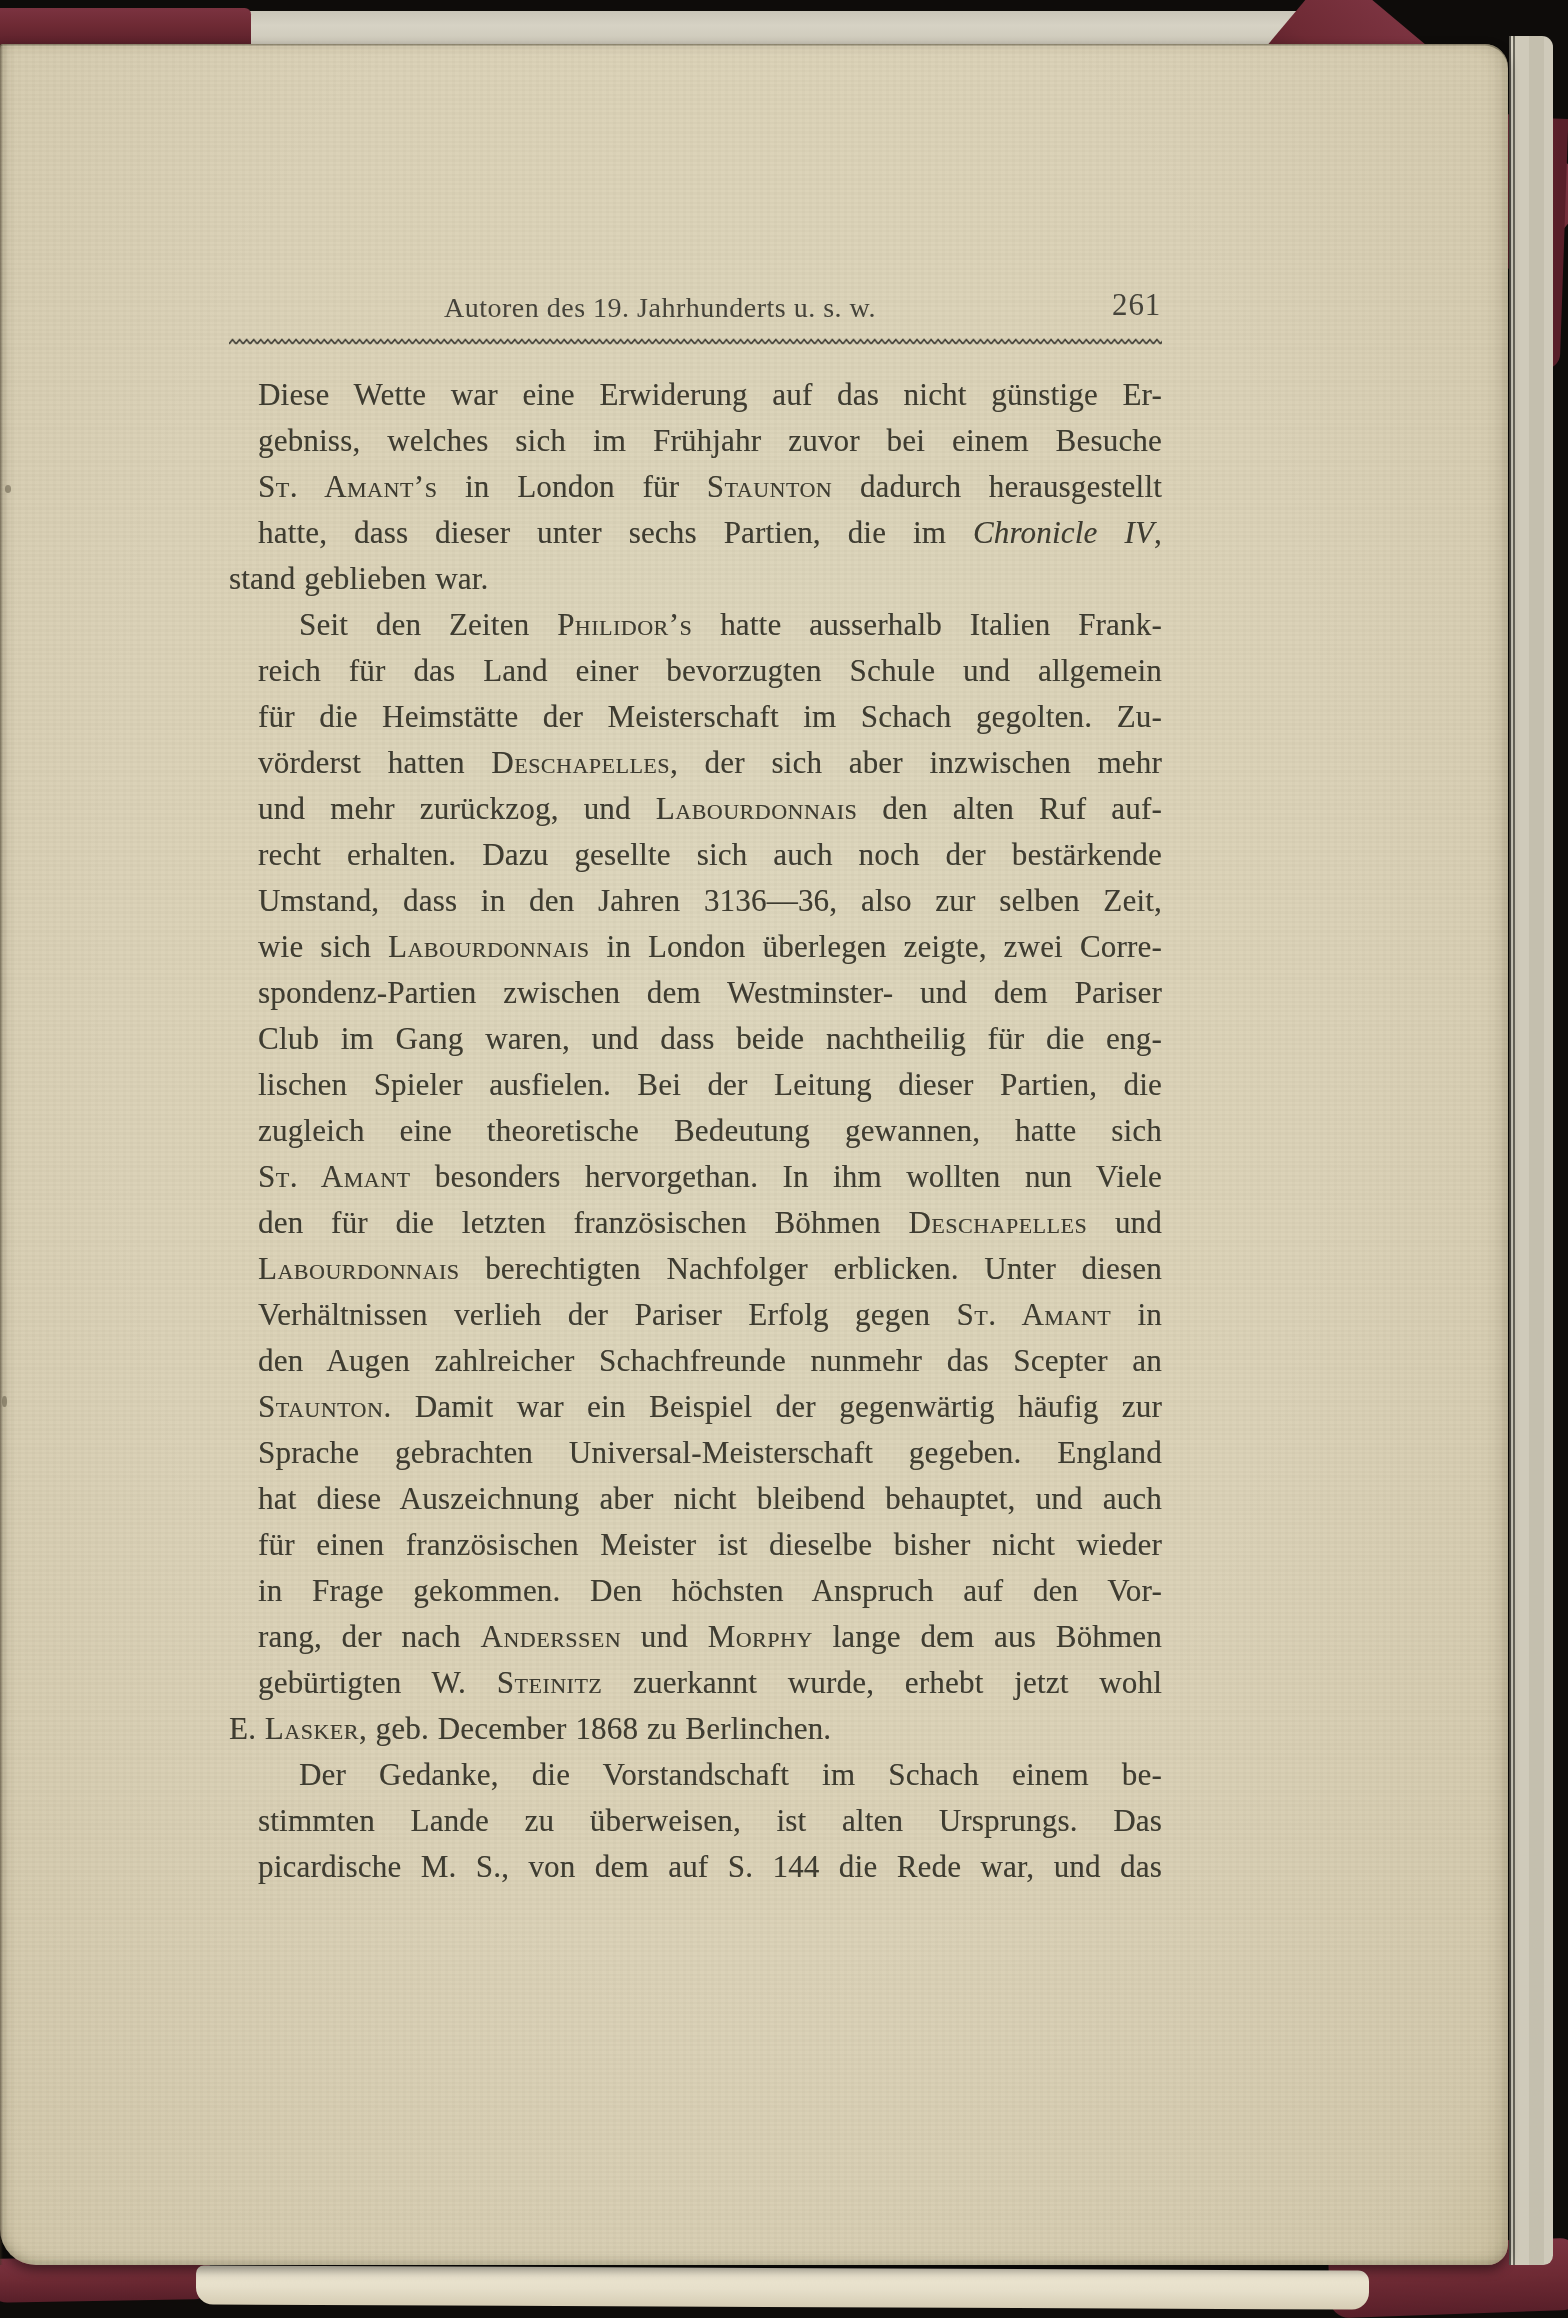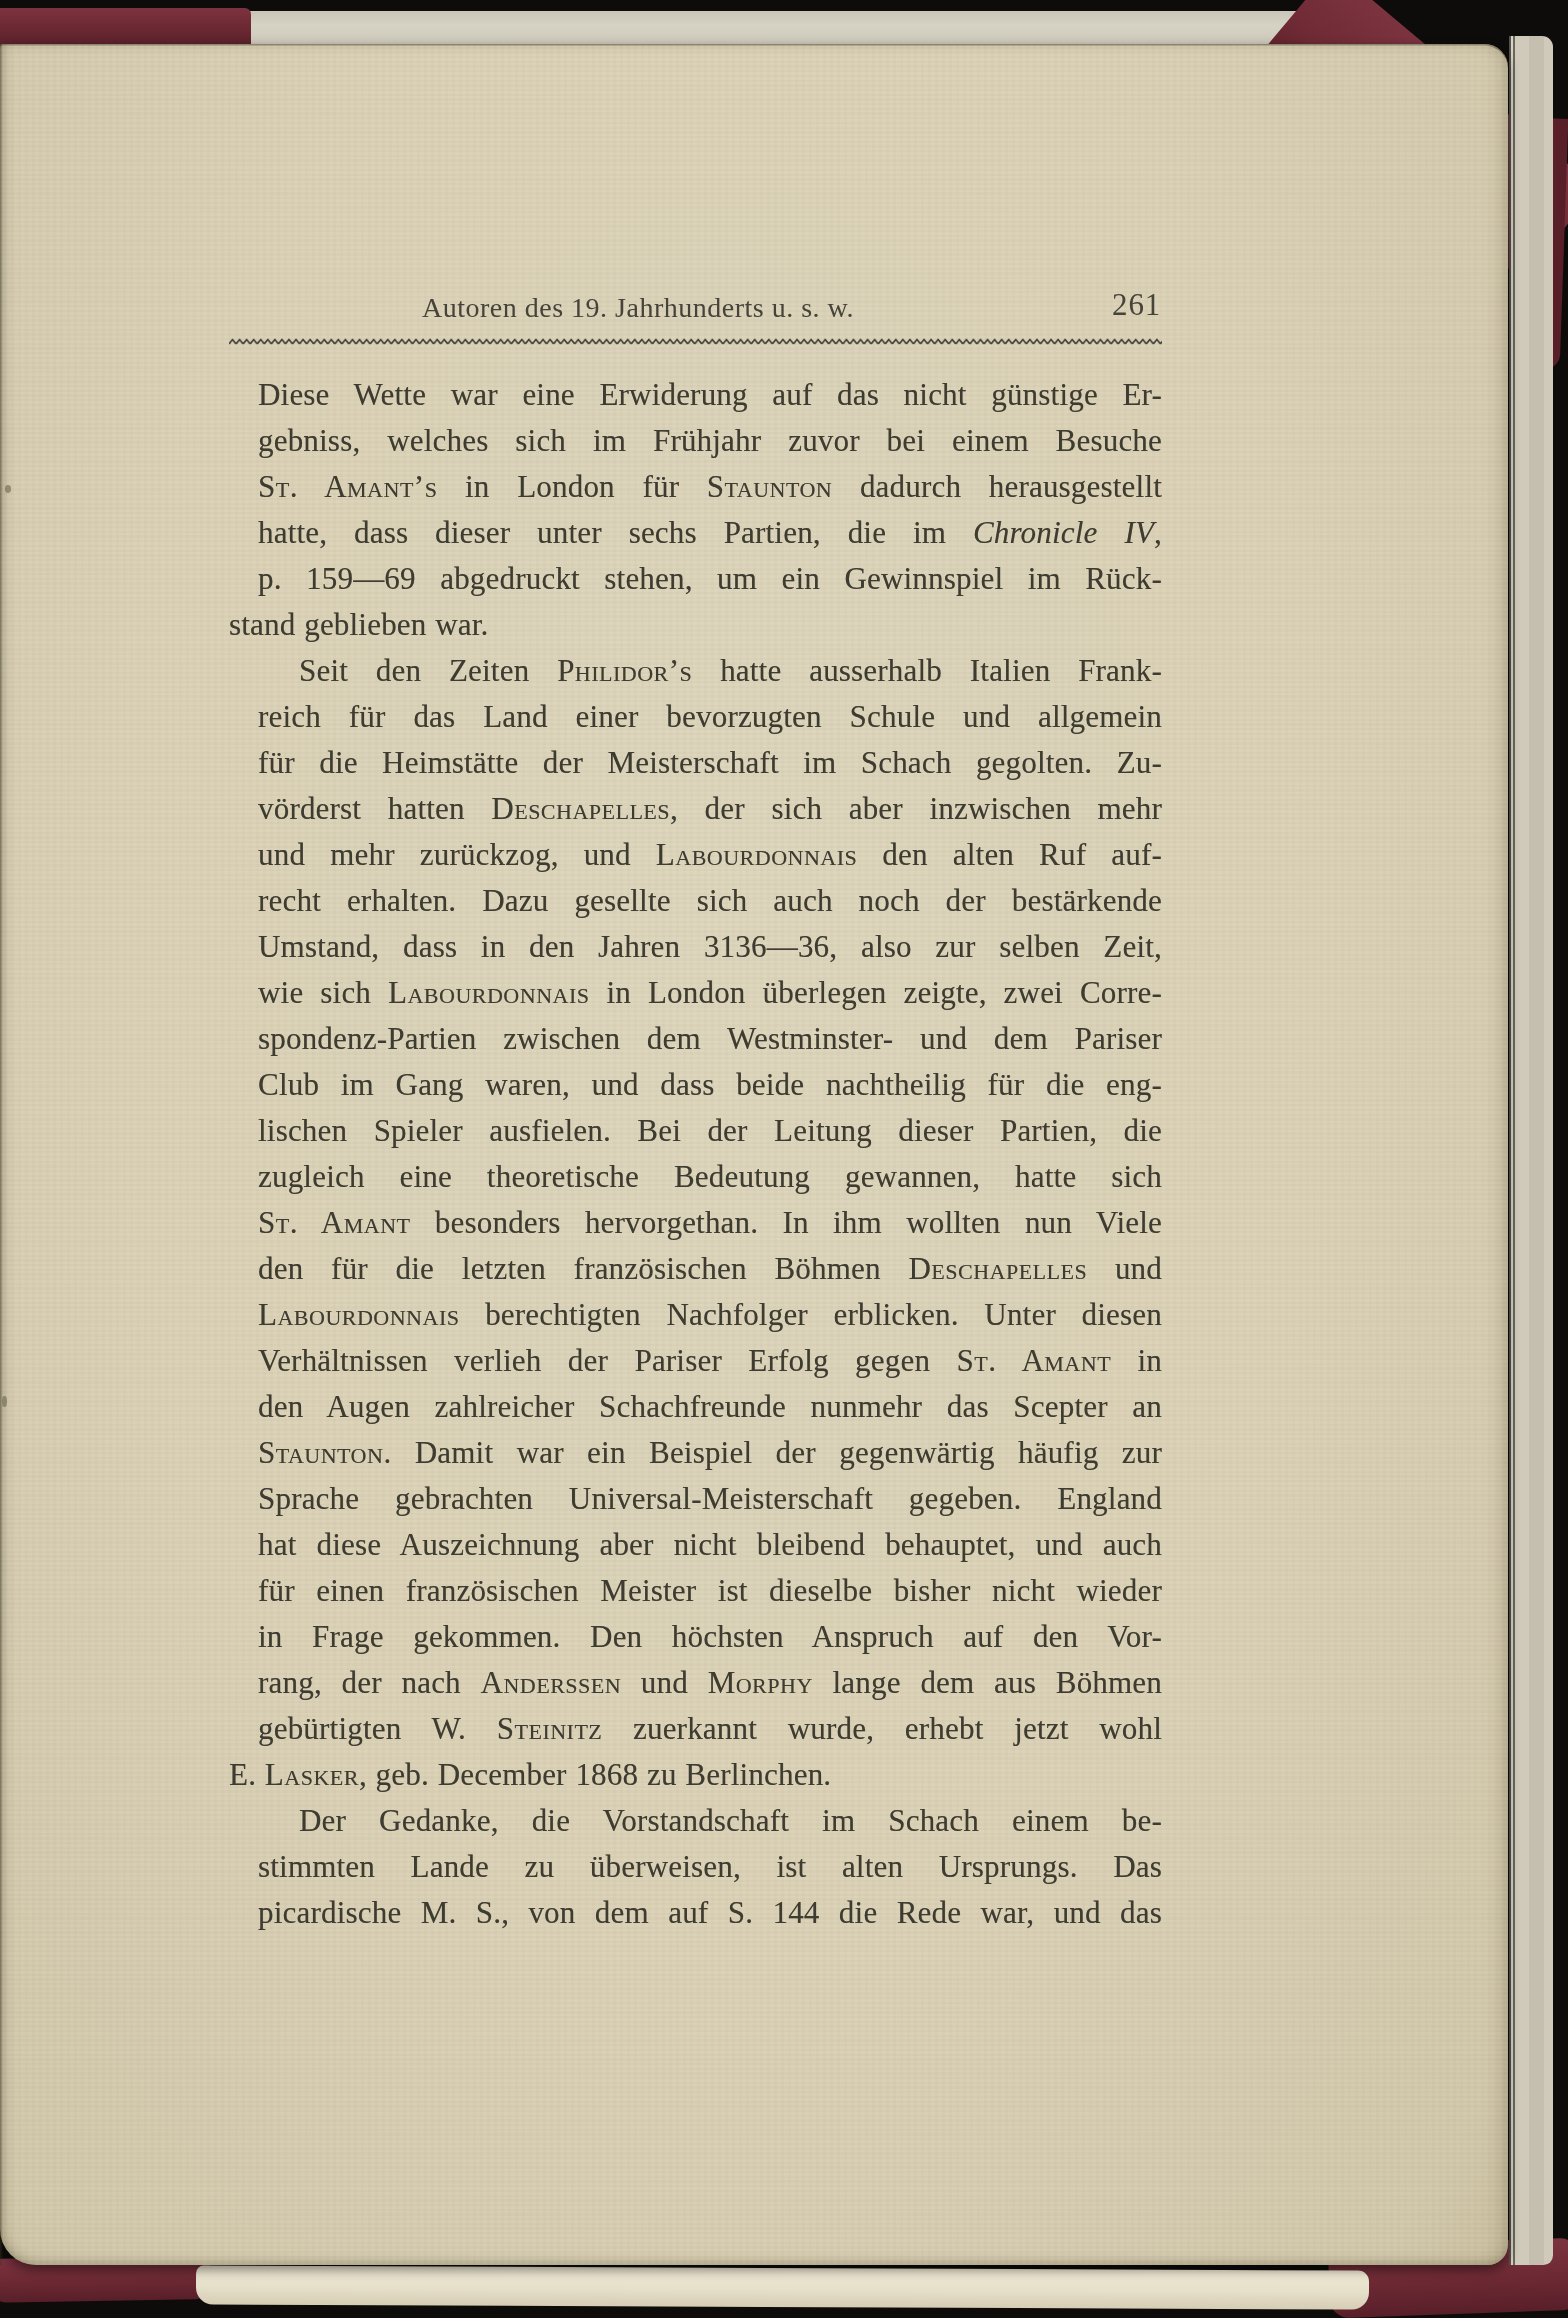--- a/index.html
+++ b/index.html
@@ -72,21 +72,21 @@
       0 4.7px 11px rgba(0,0,0,.45);
     color:var(--ink);
   }
   .grain{
     position:absolute;inset:0;border-radius:inherit;pointer-events:none;
     background:
       repeating-linear-gradient(0deg,rgba(255,255,255,.016) 0 2.4px,rgba(0,0,0,.014) 2.4px 4.7px),
       repeating-linear-gradient(90deg,rgba(255,255,255,.01) 0 3.9px,rgba(0,0,0,.01) 3.9px 7px);
   }
   .running-head-title{
-    position:absolute;left:638px;top:248px;transform:translateX(-50%);
+    position:absolute;left:660px;top:248px;transform:translateX(-50%);
     font-size:28px;letter-spacing:0.5px;white-space:nowrap;color:#45433a;
   }
   .folio{
     position:absolute;right:347px;top:243px;font-size:31px;letter-spacing:0.8px;color:#45433a;margin-left:40px;
   }
   .zigzag{position:absolute;left:229px;top:292px;width:933px;height:11px;}
   .body-text{
     position:absolute;left:229px;top:328px;width:933px;
     font-size:31px;line-height:46px;letter-spacing:0.2px;word-spacing:0.8px;
     text-shadow:0.2px 0.3px 0.4px rgba(62,58,46,.45);
@@ -129,21 +129,20 @@
         </pattern>
       </defs>
       <rect x="0" y="0" width="100%" height="14" fill="url(#zz)"></rect>
     </svg>
 
     <div class="body-text">
         <div class="line just"><span>Diese Wette war eine Erwiderung auf das nicht günstige Er-</span></div>
         <div class="line just"><span>gebniss, welches sich im Frühjahr zuvor bei einem Besuche</span></div>
         <div class="line just"><span class="sc">St. Amant’s</span><span> in London für </span><span class="sc">Staunton</span><span> dadurch herausgestellt</span></div>
         <div class="line just"><span>hatte, dass dieser unter sechs Partien, die im </span><span class="it">Chronicle IV</span><span>,</span></div>
-        <div class="line just"><span>p. 159—69 abgedruckt stehen, um ein Gewinnspiel im Rück-</span></div>
         <div class="line"><span>stand geblieben war.</span></div>
         <div class="line just indent"><span>Seit den Zeiten </span><span class="sc">Philidor’s</span><span> hatte ausserhalb Italien Frank-</span></div>
         <div class="line just"><span>reich für das Land einer bevorzugten Schule und allgemein</span></div>
         <div class="line just"><span>für die Heimstätte der Meisterschaft im Schach gegolten. Zu-</span></div>
         <div class="line just"><span>vörderst hatten </span><span class="sc">Deschapelles</span><span>, der sich aber inzwischen mehr</span></div>
         <div class="line just"><span>und mehr zurückzog, und </span><span class="sc">Labourdonnais</span><span> den alten Ruf auf-</span></div>
         <div class="line just"><span>recht erhalten. Dazu gesellte sich auch noch der bestärkende</span></div>
         <div class="line just"><span>Umstand, dass in den Jahren 3136—36, also zur selben Zeit,</span></div>
         <div class="line just"><span>wie sich </span><span class="sc">Labourdonnais</span><span> in London überlegen zeigte, zwei Corre-</span></div>
         <div class="line just"><span>spondenz-Partien zwischen dem Westminster- und dem Pariser</span></div>

